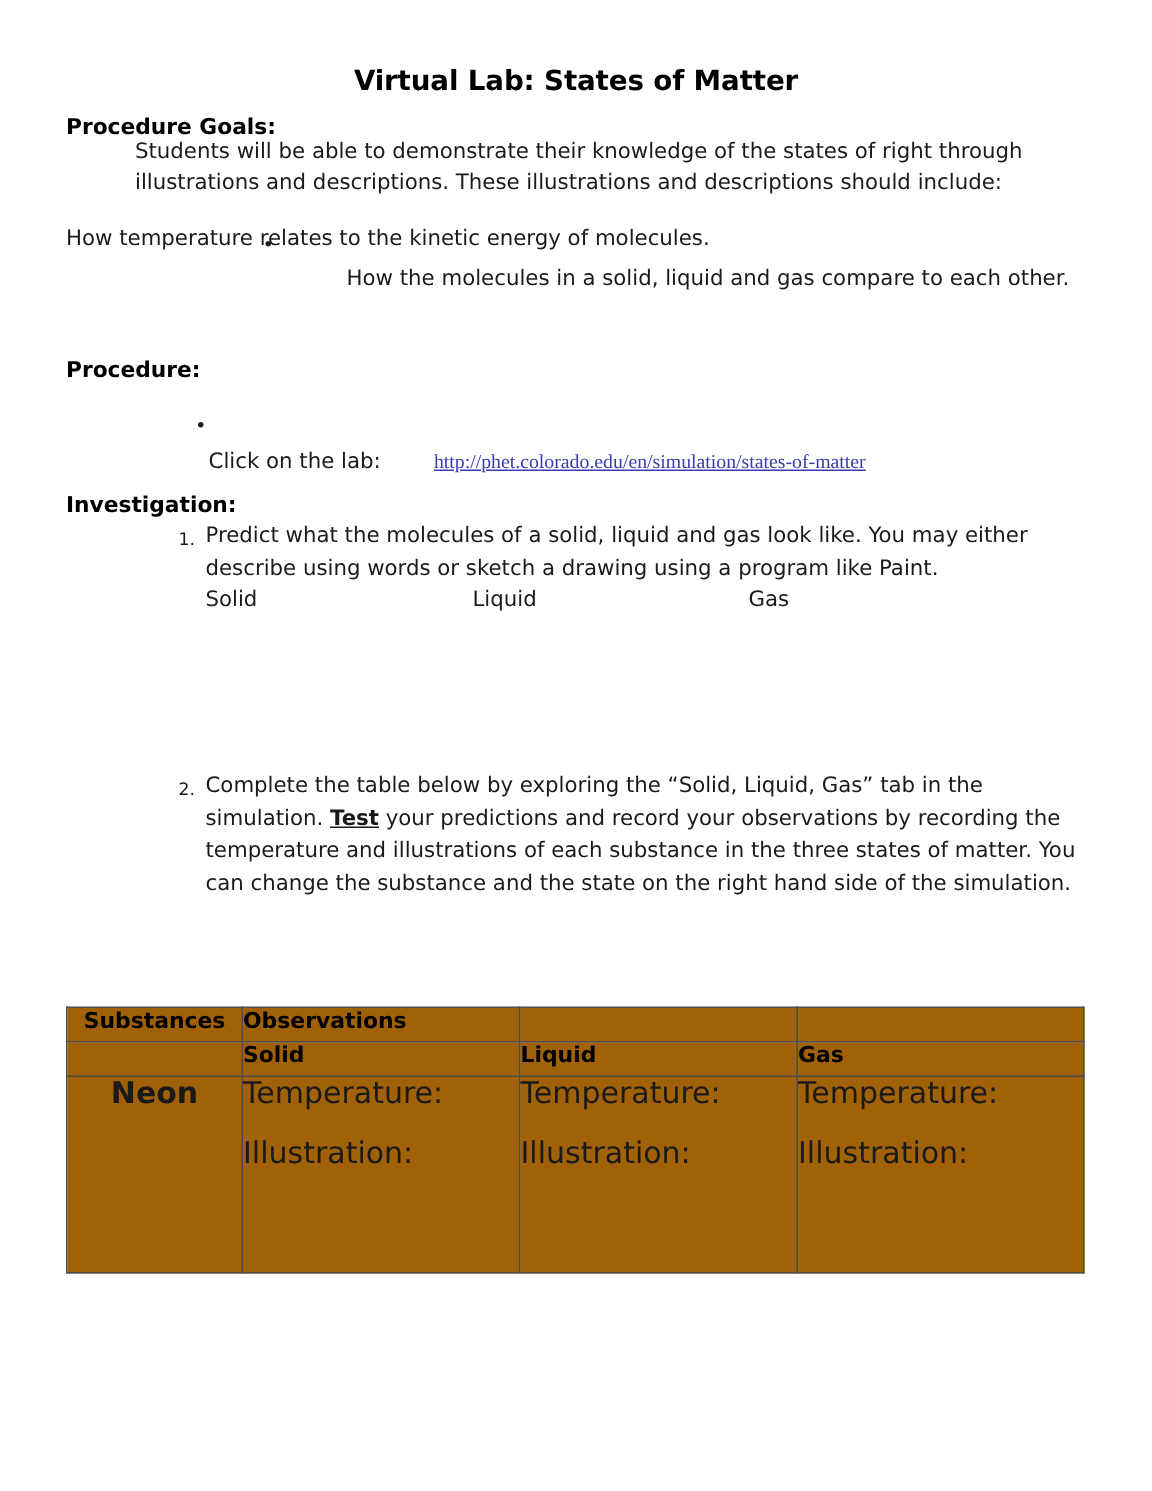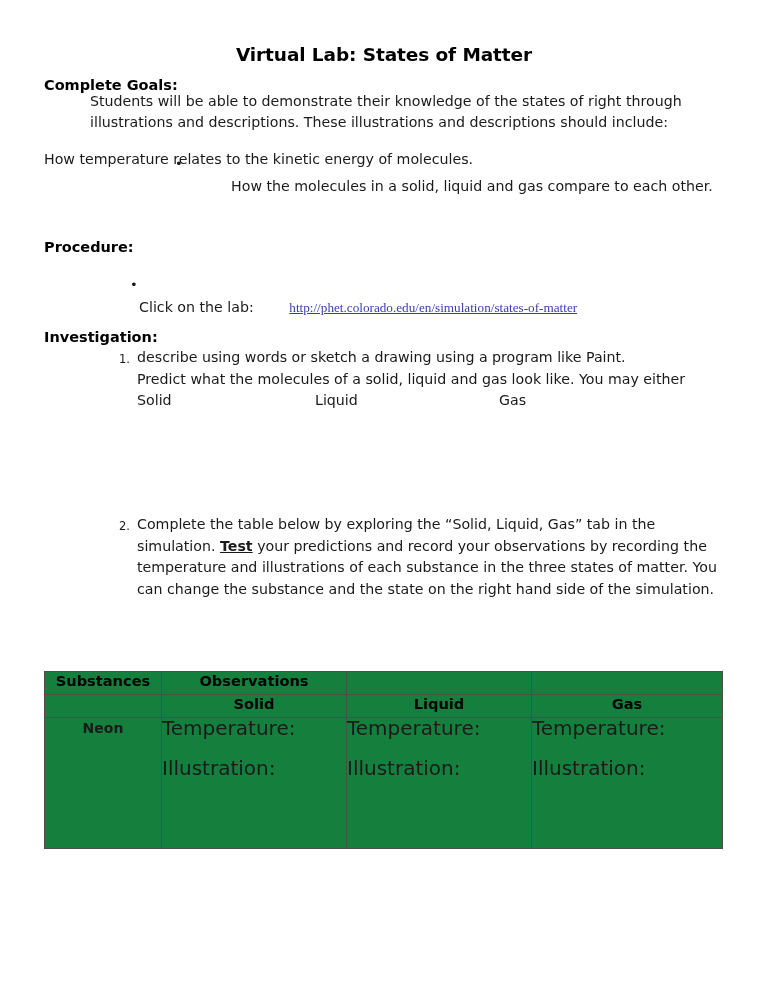--- a/index.html
+++ b/index.html
@@ -129,30 +129,30 @@
     top: 671px;
     width: 678px;
     border-collapse: collapse;
     table-layout: fixed;
     font-size: 14px;
   }
   .obs-table td {
     border: 1.4px solid #4d4d4d;
     padding: 0;
     vertical-align: top;
-    background: #15803d;
+    background: #a16207;
   }
   .col-sub  { width: 117px; }
   .col-sol  { width: 185px; }
   .col-liq  { width: 185px; }
   .col-gas  { width: 191px; }
 
   .th-cell {
     height: 22px;
-    text-align: center;
+    text-align: left;
     font-weight: bold;
     font-size: 14.6px;
     vertical-align: middle;
     padding: 1px 0 3px 0;
   }
   .th-left {
     text-align: center;
   }
   .th-blank { }
 
@@ -164,31 +164,31 @@
     color: #1a1a1a;
   }
   .data-cell .line2 {
     display: block;
     margin-top: 20px;
   }
   .substance-cell {
     text-align: center;
     vertical-align: middle;
     font-weight: bold;
-    font-size: 14px;
+    font-size: 20px;
   }
 </style>
 </head>
 <body>
 
 <div class="page">
 
   <div class="doc-title">Virtual Lab: States of Matter</div>
 
-  <div class="section-heading" style="top:75px;">Complete Goals:</div>
+  <div class="section-heading" style="top:75px;">Procedure Goals:</div>
 
   <div class="body-text indent-block" style="top:91px;">Students will be able to demonstrate their knowledge of the states of right through</div>
 
   <div class="body-text indent-block" style="top:112px;">illustrations and descriptions.   These illustrations and descriptions should include:</div>
 
   <div class="bullet-row" style="left:157px; top:131px;">
     <span class="bullet-dot">•</span>
     <span style="display:inline-block;width:56px;"></span><span>How the molecules in a solid, liquid and gas compare to each other.</span>
   </div>
 
@@ -199,22 +199,22 @@
   <div class="bullet-row" style="left:112px; top:252px;">
     <span class="bullet-dot">•</span>
     <span style="display:inline-block;width:9px;"></span><span>Click on the lab: </span><a class="link" href="#">http://phet.colorado.edu/en/simulation/states-of-matter</a>
   </div>
 
 
   <div class="section-heading" style="top:327px;">Investigation:</div>
 
   <div class="num-item" style="left:104px; top:347px; width:630px;">
     <span class="num-marker">1.</span>
+    <span class="num-body">Predict what the molecules of a solid, liquid and gas look like. You may either</span>
     <span class="num-body">describe using words or sketch a drawing using a program like Paint.</span>
-    <span class="num-body">Predict what the molecules of a solid, liquid and gas look like. You may either</span>
   </div>
 
   <div class="state-row" style="left:137px; top:390px; width:560px;">
     <span class="s1">Solid</span>
     <span class="s2">Liquid</span>
     <span class="s3">Gas</span>
   </div>
 
   <div class="num-item" style="left:104px; top:514px; width:632px;">
     <span class="num-marker">2.</span>

